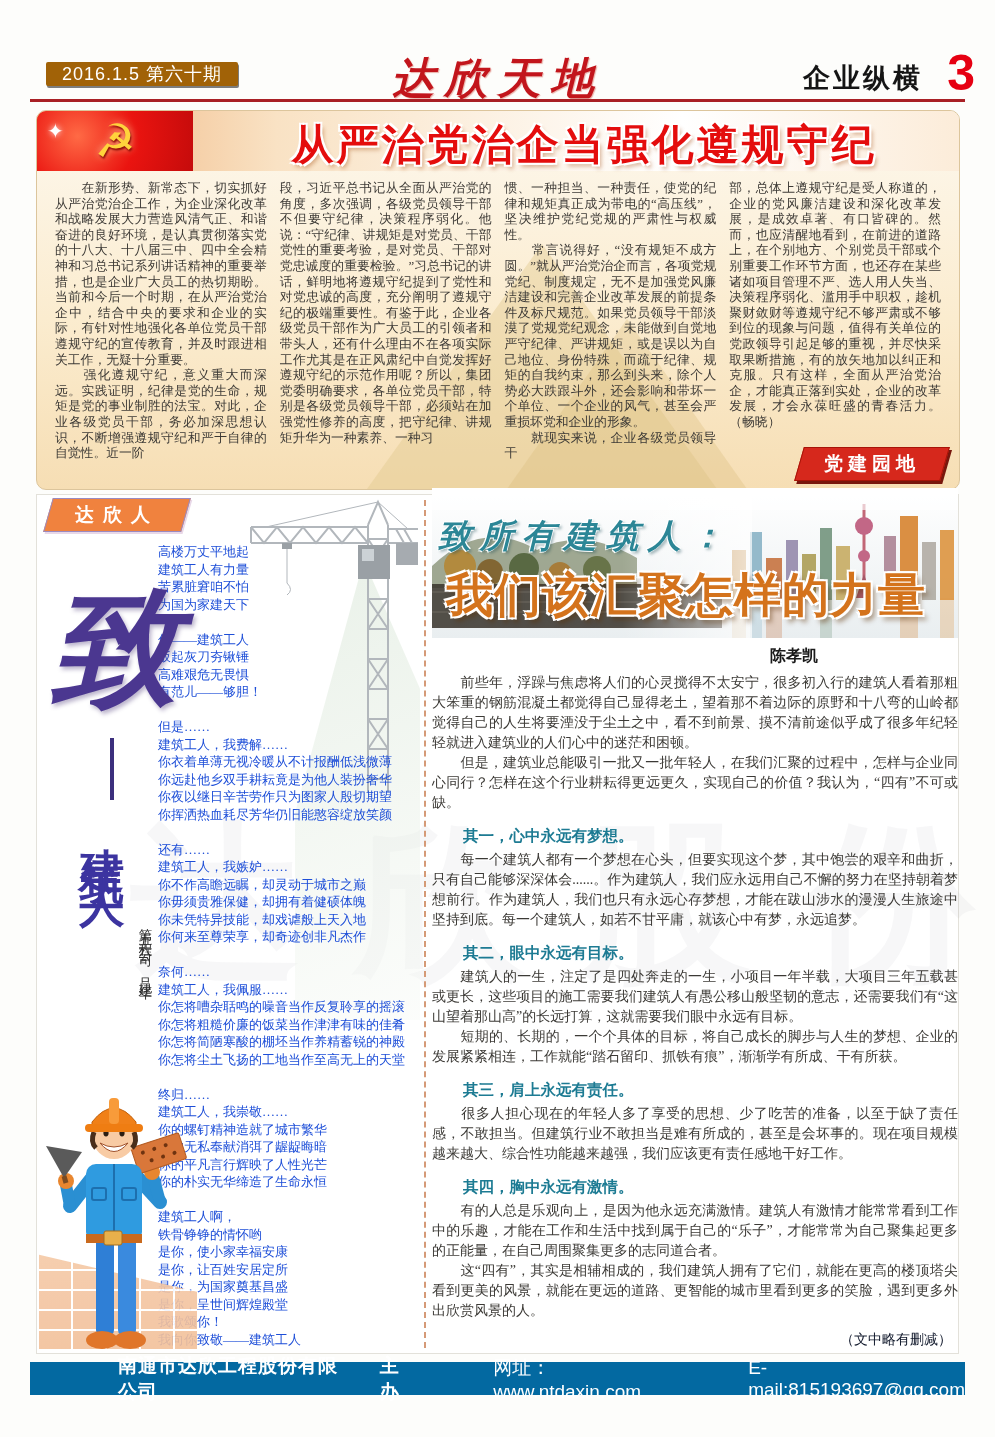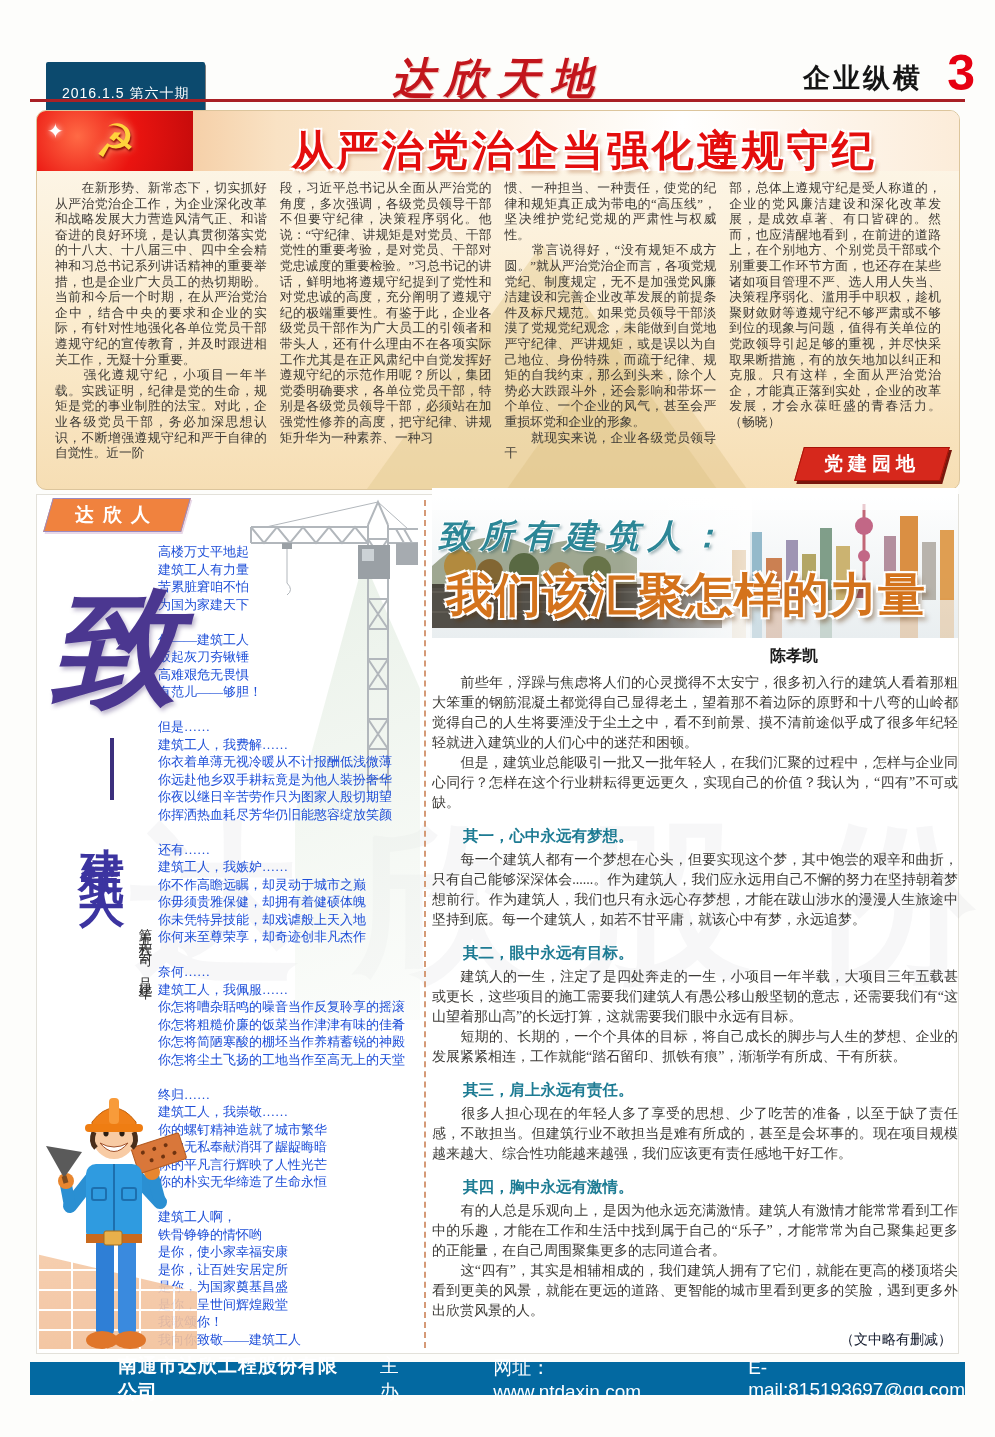--- a/index.html
+++ b/index.html
@@ -1,20 +1,20 @@
 <!DOCTYPE html>
 <html><head>
 <meta charset="utf-8">
 <style>
   html,body{margin:0;padding:0;background:#ffffff;}
   .page{position:relative;width:995px;height:1437px;margin:0 auto;background:#fdfdfb;overflow:hidden;
         font-family:"Liberation Sans","DejaVu Sans",sans-serif;color:#333;}
   
-  .issue-box{position:absolute;left:46px;top:62px;background:#0c4a6e;color:#fff;font-size:14px;
-             padding:23px 16px;letter-spacing:1px;border-radius:2px;box-shadow:1px 2px 0 #7d7d7d;}
+  .issue-box{position:absolute;left:46px;top:62px;background:#a16207;color:#fff;font-size:18px;
+             padding:0 16px;letter-spacing:1px;border-radius:2px;box-shadow:1px 2px 0 #7d7d7d;}
   .masthead{position:absolute;left:0;right:0;top:50px;text-align:center;color:#c2151c;font-size:43px;
             font-weight:bold;font-style:italic;font-family:"Liberation Serif","DejaVu Serif",serif;
             letter-spacing:10px;text-shadow:1px 1px 1px #e9b0a8;}
   .section-name{position:absolute;right:72px;top:60px;font-size:27px;font-weight:bold;color:#151515;letter-spacing:3px;}
   .page-number{position:absolute;right:20px;top:44px;font-size:50px;font-weight:bold;color:#e60012;}
   .header-rule{position:absolute;left:30px;right:30px;top:99px;height:3px;background:#a92025;}
   
   .party-box{position:absolute;left:36px;top:110px;width:922px;height:378px;border:1px solid #dcc59c;
              border-radius:10px;background:linear-gradient(180deg,#fdf8ee 0%,#fbeccf 55%,#f6deb4 100%);overflow:hidden;}
   .pyramid{position:absolute;bottom:0;left:330px;width:0;height:0;border-left:175px solid transparent;
@@ -22,21 +22,21 @@
   .pyramid2{position:absolute;bottom:0;left:470px;width:0;height:0;border-left:120px solid transparent;
            border-right:120px solid transparent;border-bottom:170px solid rgba(214,186,120,.30);}
   .party-banner{position:absolute;left:0;top:0;right:0;height:60px;
             background:linear-gradient(90deg,#efae74 0%,#f9e2c4 26%,#ffffff 70%,#fcecd9 100%);}
   .emblem{position:absolute;left:0;top:0;width:156px;height:60px;
           background:radial-gradient(circle at 26% 42%,#ff6a45 0%,#ea1410 48%,#c50b0b 100%);
           display:flex;align-items:center;justify-content:center;}
   .emblem .sickle{font-family:"DejaVu Sans",sans-serif;font-size:46px;color:#ffd33c;line-height:1;
           text-shadow:1px 2px 2px #8f0d06,0 0 8px rgba(255,245,180,.8);}
   .emblem .spark{position:absolute;left:10px;top:8px;color:#fff;font-size:20px;text-shadow:0 0 6px #fff;}
-  .party-headline{position:absolute;left:196px;right:24px;top:12px;text-align:center;font-size:42px;font-weight:bold;
+  .party-headline{position:absolute;left:196px;right:24px;top:6px;text-align:center;font-size:42px;font-weight:bold;
           color:#e40d0d;letter-spacing:3px;white-space:nowrap;
           text-shadow:-2px -2px 0 #fff,2px -2px 0 #fff,-2px 2px 0 #fff,2px 2px 0 #fff,3px 4px 4px rgba(160,70,10,.45);}
   .party-cols{position:absolute;left:18px;right:18px;top:70px;bottom:12px;display:flex;gap:13px;}
   .pcol{flex:1;font-family:"Liberation Serif","DejaVu Serif",serif;font-size:12.8px;line-height:15.6px;
         color:#3d3a36;text-align:justify;white-space:pre-line;}
   .badge-party{position:absolute;right:14px;bottom:8px;background:#d6281c;color:#fff;font-size:19px;font-weight:bold;
         padding:3px 24px;letter-spacing:5px;transform:skewX(-16deg);box-shadow:3px 3px 0 #78170d;border:1px solid #a71408;}
   .badge-party span{display:inline-block;transform:skewX(16deg);}
   
   .lower-frame{position:absolute;left:36px;top:494px;width:921px;height:858px;border:1px solid #e3e1da;background:#fff;}
@@ -80,21 +80,21 @@
   .fbody,.fintro{font-family:"Liberation Serif","DejaVu Serif",serif;font-size:14px;line-height:20px;
        color:#3c3a36;text-align:justify;white-space:pre-line;}
   .fheading{font-size:15.5px;font-weight:bold;color:#1d7b93;margin:13px 0 3px;text-indent:2em;
        font-family:"Liberation Sans","DejaVu Sans",sans-serif;}
   .fclosing{text-align:right;font-size:14px;color:#0f172a;margin-top:10px;padding-right:6px;
        font-family:"Liberation Serif","DejaVu Serif",serif;}
   
   .footer{position:absolute;left:30px;right:30px;top:1362px;height:33px;background:#0369a1;color:#fff;
        display:flex;align-items:center;font-size:19px;}
   .footer .org{margin-left:88px;font-weight:bold;letter-spacing:1px;}
-  .footer .role{margin-left:32px;font-weight:normal;}
+  .footer .role{margin-left:32px;font-weight:bold;}
   .footer .web{margin-left:80px;}
   .footer .email{margin-left:74px;}
 </style>
 </head>
 <body>
 
 <div class="page">
 
   <div class="issue-box">2016.1.5 第六十期</div>
   <div class="masthead">达欣天地</div>
@@ -107,21 +107,21 @@
     <div class="pyramid2"></div>
     <div class="party-banner">
       <div class="emblem">
         <span class="spark">✦</span>
         <span class="sickle">☭</span>
       </div>
       <div class="party-headline">从严治党治企当强化遵规守纪</div>
     </div>
     <div class="party-cols">
       <div class="pcol">　　在新形势、新常态下，切实抓好从严治党治企工作，为企业深化改革和战略发展大力营造风清气正、和谐奋进的良好环境，是认真贯彻落实党的十八大、十八届三中、四中全会精神和习总书记系列讲话精神的重要举措，也是企业广大员工的热切期盼。当前和今后一个时期，在从严治党治企中，结合中央的要求和企业的实际，有针对性地强化各单位党员干部遵规守纪的宣传教育，并及时跟进相关工作，无疑十分重要。
-　　强化遵规守纪，小项目一年半载。实践证明，纪律是党的生命，规矩是党的事业制胜的法宝。对此，企业各级党员干部，务必加深思想认识，不断增强遵规守纪和严于自律的自觉性。近一阶</div>
+　　强化遵规守纪，意义重大而深远。实践证明，纪律是党的生命，规矩是党的事业制胜的法宝。对此，企业各级党员干部，务必加深思想认识，不断增强遵规守纪和严于自律的自觉性。近一阶</div>
       <div class="pcol">段，习近平总书记从全面从严治党的角度，多次强调，各级党员领导干部不但要守纪律，决策程序弱化。他说：“守纪律、讲规矩是对党员、干部党性的重要考验，是对党员、干部对党忠诚度的重要检验。”习总书记的讲话，鲜明地将遵规守纪提到了党性和对党忠诚的高度，充分阐明了遵规守纪的极端重要性。有鉴于此，企业各级党员干部作为广大员工的引领者和带头人，还有什么理由不在各项实际工作尤其是在正风肃纪中自觉发挥好遵规守纪的示范作用呢？所以，集团党委明确要求，各单位党员干部，特别是各级党员领导干部，必须站在加强党性修养的高度，把守纪律、讲规矩升华为一种素养、一种习</div>
       <div class="pcol">惯、一种担当、一种责任，使党的纪律和规矩真正成为带电的“高压线”，坚决维护党纪党规的严肃性与权威性。
 　　常言说得好，“没有规矩不成方圆。”就从严治党治企而言，各项党规党纪、制度规定，无不是加强党风廉洁建设和完善企业改革发展的前提条件及标尺规范。如果党员领导干部淡漠了党规党纪观念，未能做到自觉地严守纪律、严讲规矩，或是误以为自己地位、身份特殊，而疏于纪律、规矩的自我约束，那么到头来，除个人势必大跌跟斗外，还会影响和带坏一个单位、一个企业的风气，甚至会严重损坏党和企业的形象。
 　　就现实来说，企业各级党员领导干</div>
       <div class="pcol">部，总体上遵规守纪是受人称道的，企业的党风廉洁建设和深化改革发展，是成效卓著、有口皆碑的。然而，也应清醒地看到，在前进的道路上，在个别地方、个别党员干部或个别重要工作环节方面，也还存在某些诸如项目管理不严、选人用人失当、决策程序弱化、滥用手中职权，趁机聚财敛财等遵规守纪不够严肃或不够到位的现象与问题，值得有关单位的党政领导引起足够的重视，并尽快采取果断措施，有的放矢地加以纠正和克服。只有这样，全面从严治党治企，才能真正落到实处，企业的改革发展，才会永葆旺盛的青春活力。（畅晓）</div>
     </div>
     <div class="badge-party"><span>党建园地</span></div>
   </div>
 
   <div class="lower-frame"></div>

